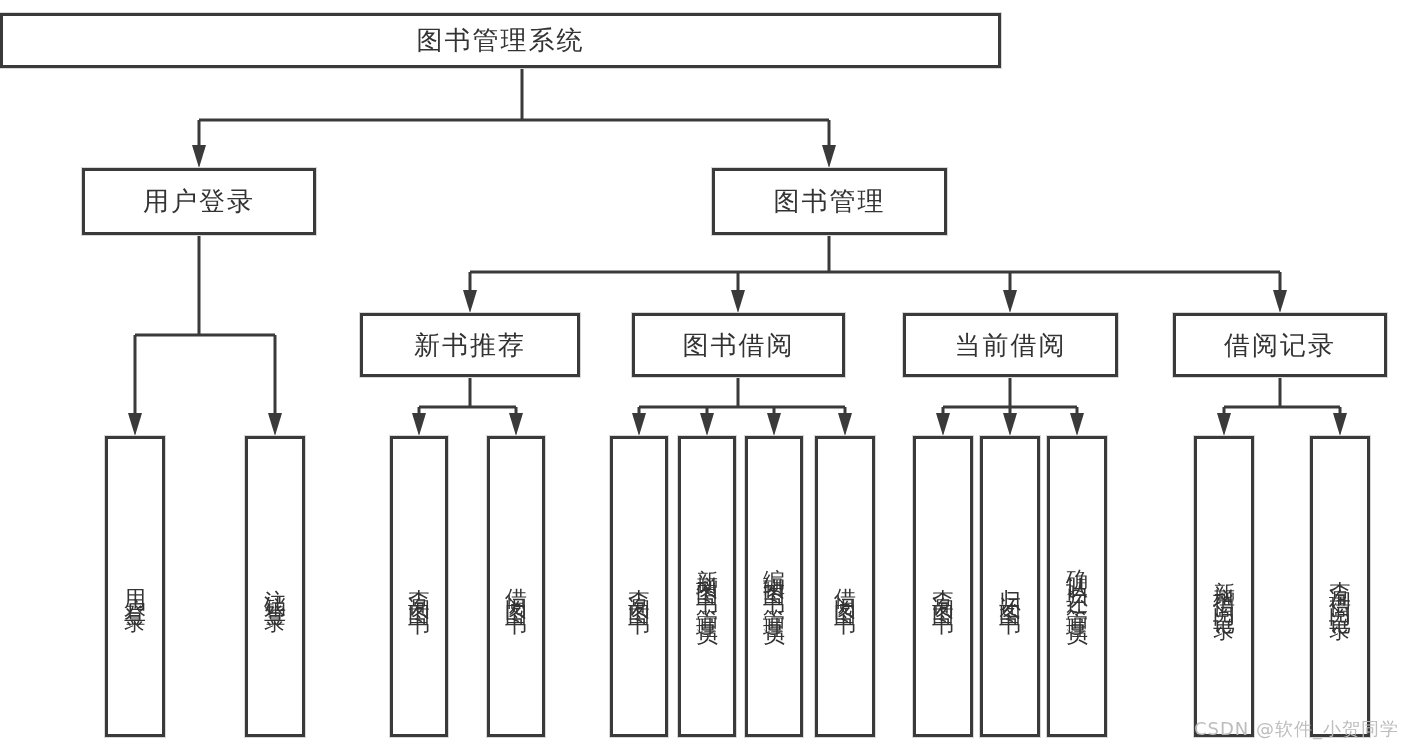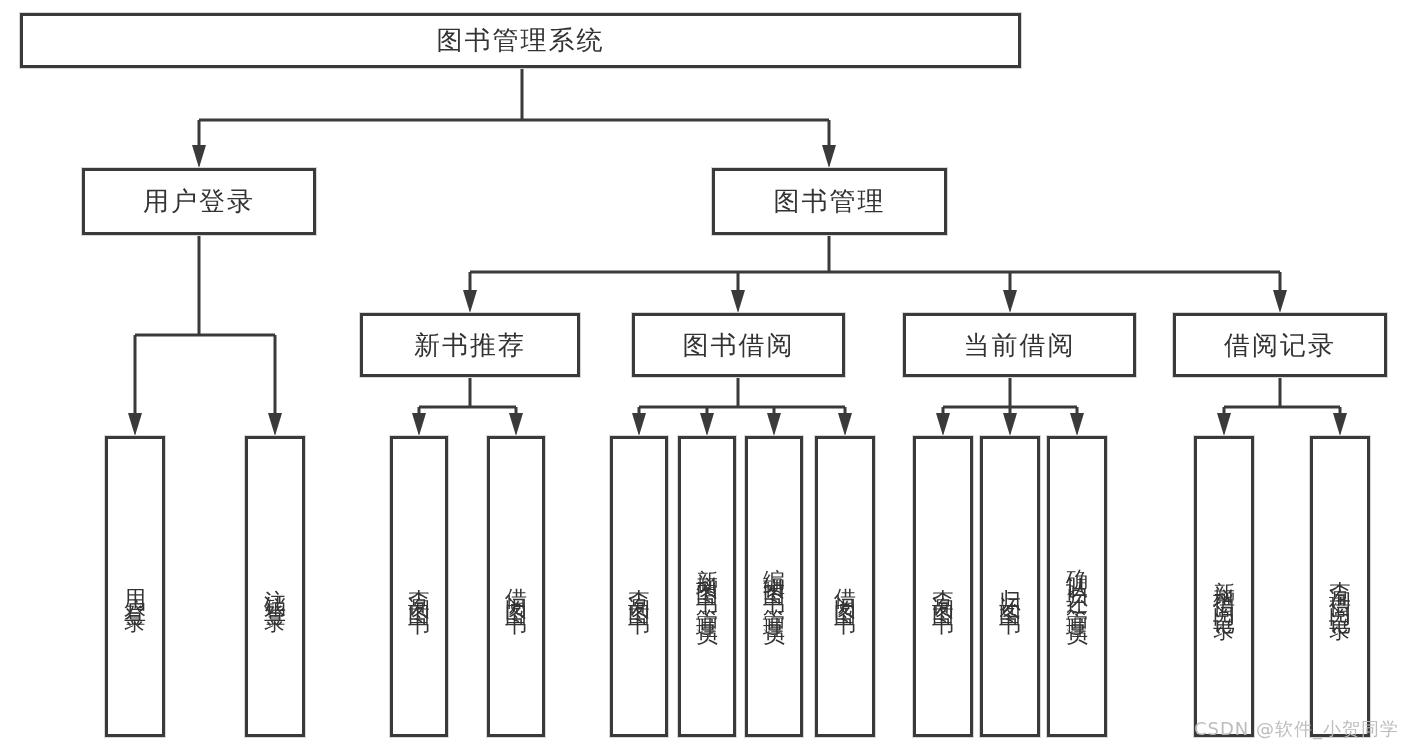--- a/index.html
+++ b/index.html
@@ -116,38 +116,38 @@
       <use href="#ah" x="1077" y="436"></use>
     </g>
 
     <g>
       <path d="M1280 377 V407 M1224 407 H1340 M1224 407 V415 M1340 407 V415"></path>
       <use href="#ah" x="1224" y="436"></use>
       <use href="#ah" x="1340" y="436"></use>
     </g>
   </svg>
 
-  <div class="node" style="left:20px; top:13px; width:1001px; height:55px;">
+  <div class="node" style="left:0; top:13px; width:1001px; height:55px;">
     <span class="h-label">图书管理系统</span>
   </div>
 
   <div class="node" style="left:82px; top:168px; width:234px; height:67px;">
     <span class="h-label">用户登录</span>
   </div>
   <div class="node" style="left:360px; top:313px; width:220px; height:64px;">
     <span class="h-label">新书推荐</span>
   </div>
 
   <div class="node" style="left:712px; top:168px; width:235px; height:67px;">
     <span class="h-label">图书管理</span>
   </div>
   <div class="node" style="left:632px; top:313px; width:213px; height:64px;">
     <span class="h-label">图书借阅</span>
   </div>
-  <div class="node" style="left:903px; top:313px; width:233px; height:64px;">
+  <div class="node" style="left:903px; top:313px; width:215px; height:64px;">
     <span class="h-label">当前借阅</span>
   </div>
   <div class="node" style="left:1173px; top:313px; width:214px; height:64px;">
     <span class="h-label">借阅记录</span>
   </div>
 
   <div class="node" style="left:105px; top:436px; width:60px; height:301px;">
     <span class="v-label">用户登录</span>
   </div>
   <div class="node" style="left:245px; top:436px; width:60px; height:301px;">

